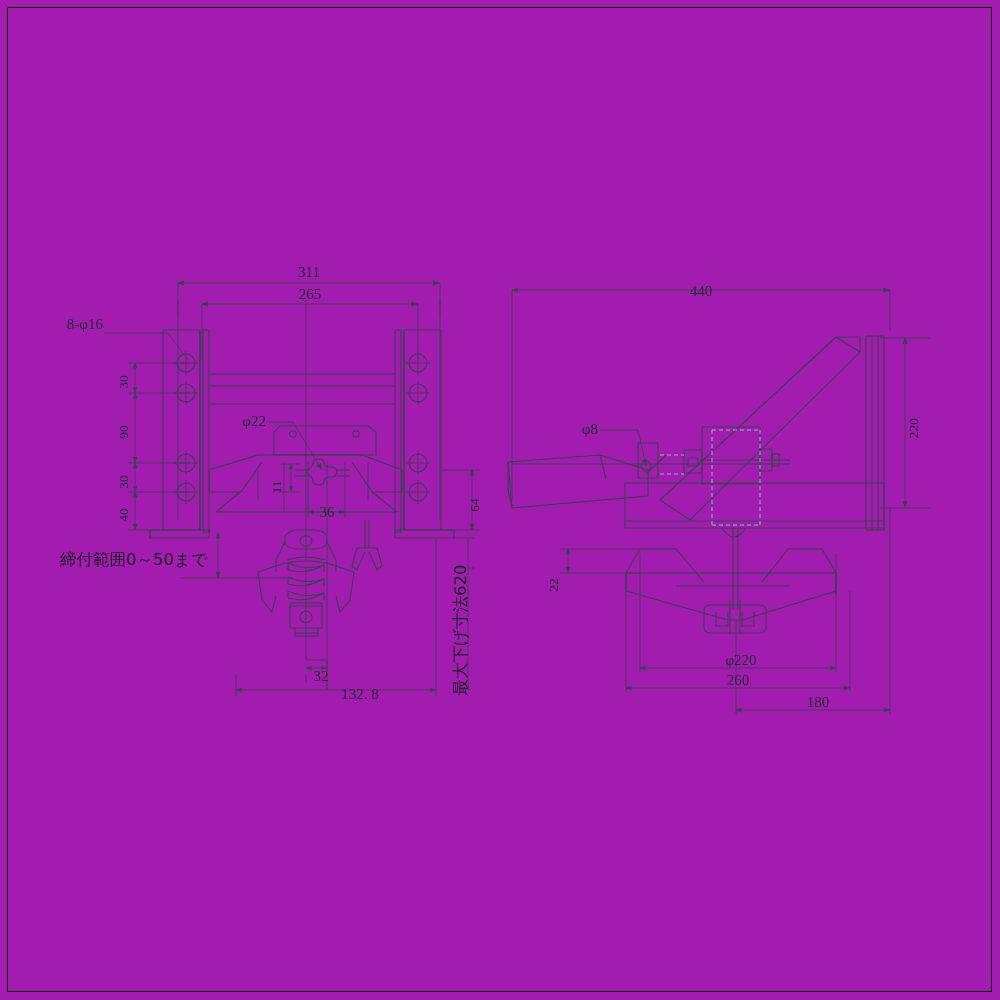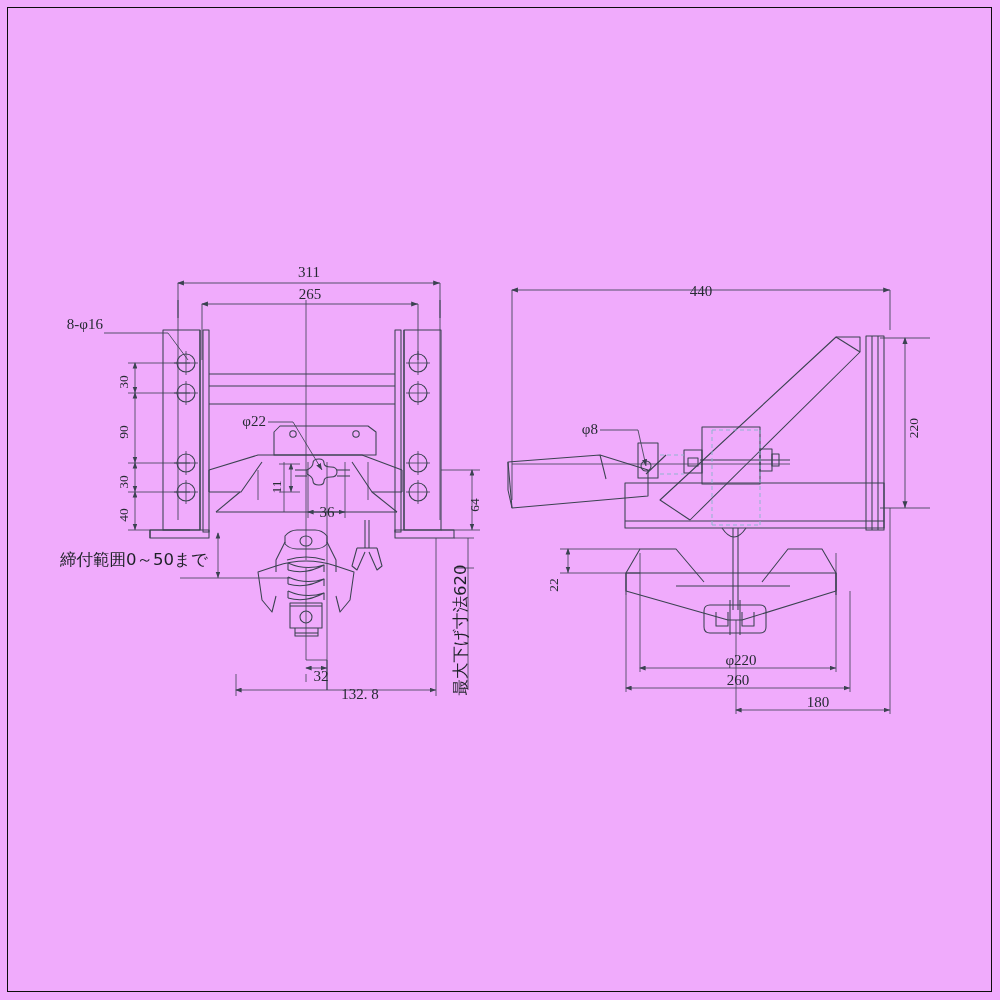--- a/index.html
+++ b/index.html
@@ -1,17 +1,17 @@
 <!DOCTYPE html>
 <html><head>
 <meta charset="utf-8">
 <style>
   html,body{margin:0;padding:0;background:#ffffff;}
   body{width:1000px;height:1000px;font-family:"Liberation Sans",sans-serif;}
-  #sheet{position:relative;width:1000px;height:1000px;background:#f0abfc;box-sizing:border-box;}
+  #sheet{position:relative;width:1000px;height:1000px;background:#a21caf;box-sizing:border-box;}
   #frame{position:absolute;left:7px;top:7px;width:985px;height:985px;border:1.5px solid #0d0d0d;box-sizing:border-box;}
   svg#dwg{position:absolute;left:0;top:0;width:1000px;height:1000px;}
   .lbl{font-family:"Liberation Serif",serif;font-size:15px;fill:#262b33;}
   .lbl-s{font-family:"Liberation Serif",serif;font-size:13.5px;fill:#262b33;}
   .jp{font-family:"DejaVu Sans",sans-serif;font-size:16.5px;fill:#1d2127;}
 </style>
 </head>
 <body>
 
 <div id="sheet">

